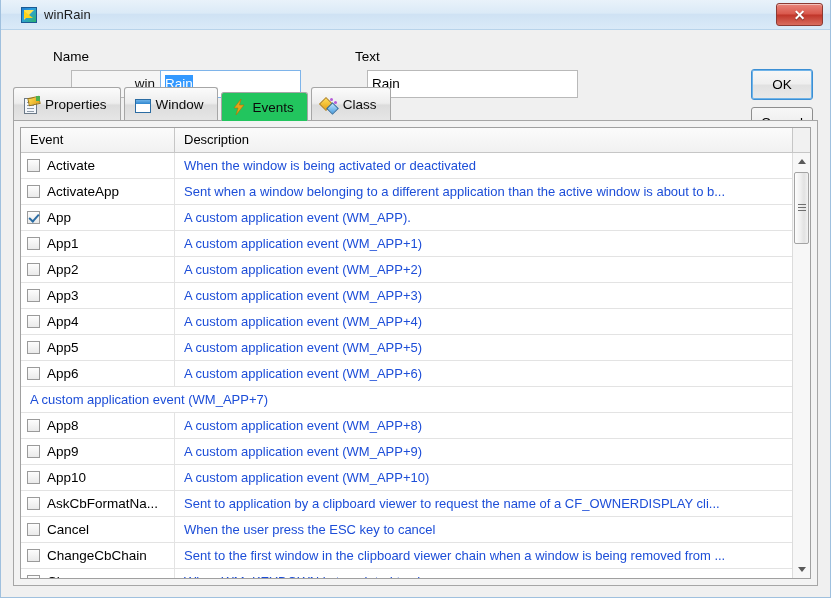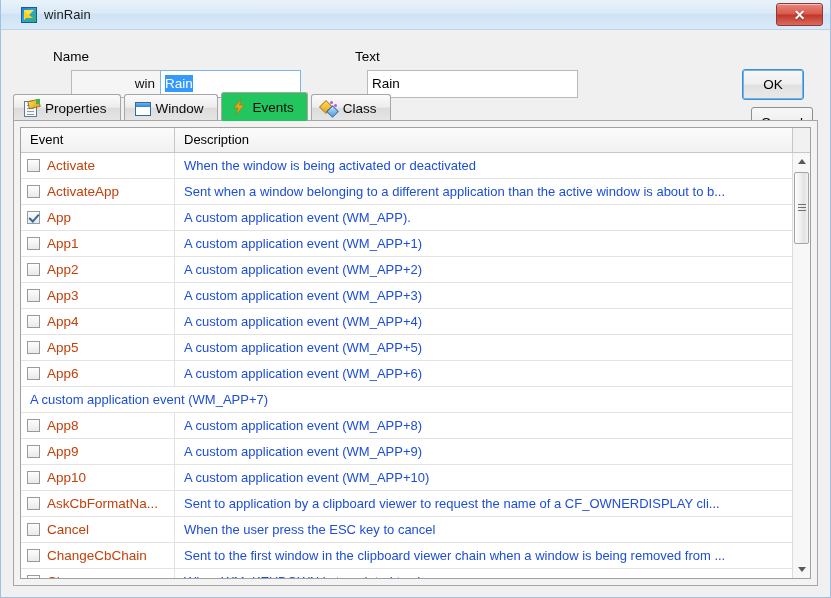--- a/index.html
+++ b/index.html
@@ -130,38 +130,38 @@
     width: 62px; height: 31px;
     border: 1px solid #8e8e8e;
     border-radius: 3px;
     background: linear-gradient(to bottom,#f7f7f7 0%,#efefef 48%,#e1e1e1 52%,#e9e9e9 100%);
     font-size: 13.5px;
     color: #000;
     cursor: pointer;
     font-family: "Liberation Sans", sans-serif;
   }
   .btn-ok {
-    right: 26px; top: 39px;
+    right: 17px; top: 39px;
     border: 1px solid #3c8fd4;
     box-shadow: 0 0 0 1px #6fb3e8 inset;
   }
   .btn-cancel { right: 17px; top: 77px; }
 
   
   .tabstrip {
     flex: 0 0 auto;
     position: relative;
     margin: 0 12px;
     height: 29px;
     display: flex;
     align-items: flex-end;
   }
   .tab {
     box-sizing: border-box;
-    height: 27px;
+    height: 34px;
     margin-right: 3px;
     padding: 0 13px 0 9px;
     display: flex; align-items: center;
     gap: 6px;
     font-size: 13.5px;
     color: #0b0b0b;
     border: 1px solid #a6a6a6;
     border-bottom: none;
     border-radius: 3px 3px 0 0;
     background: linear-gradient(to bottom,#fbfbfb 0%,#ededed 46%,#dcdcdc 52%,#e6e6e6 100%);
@@ -300,21 +300,21 @@
   .cb.checked::after {
     content: "";
     position: absolute;
     left: 3px; top: 0px;
     width: 4px; height: 8px;
     border: solid #2b6ca3;
     border-width: 0 2px 2px 0;
     transform: rotate(42deg);
   }
   .ev-name {
-    font-size: 13.5px; color: #c2410c;
+    font-size: 13.5px; color: #000000;
     white-space: nowrap; overflow: hidden;
   }
   .cell-desc {
     flex: 1 1 auto;
     font-size: 13px; color: #1d4ed8;
     padding-left: 9px;
     white-space: nowrap;
     overflow: hidden;
     height: 100%;
     line-height: 25px;

